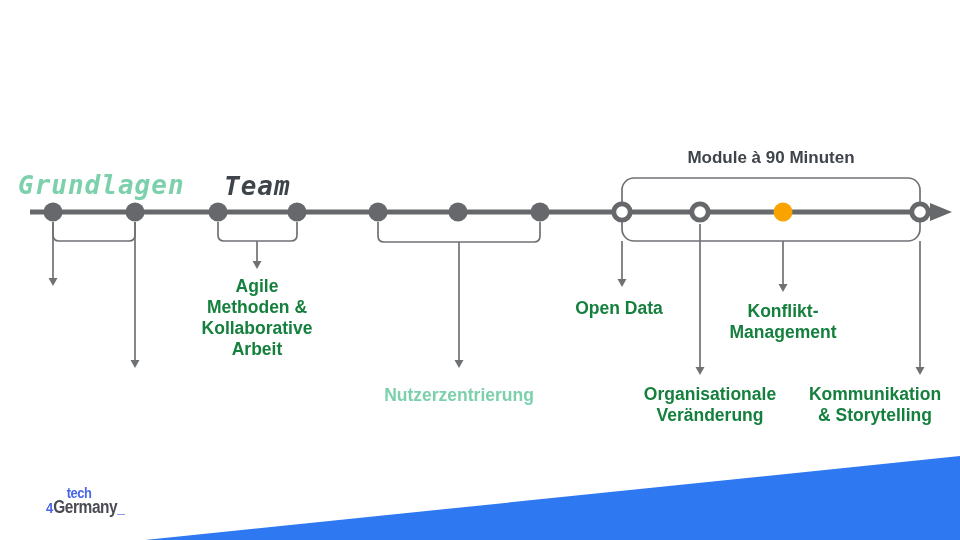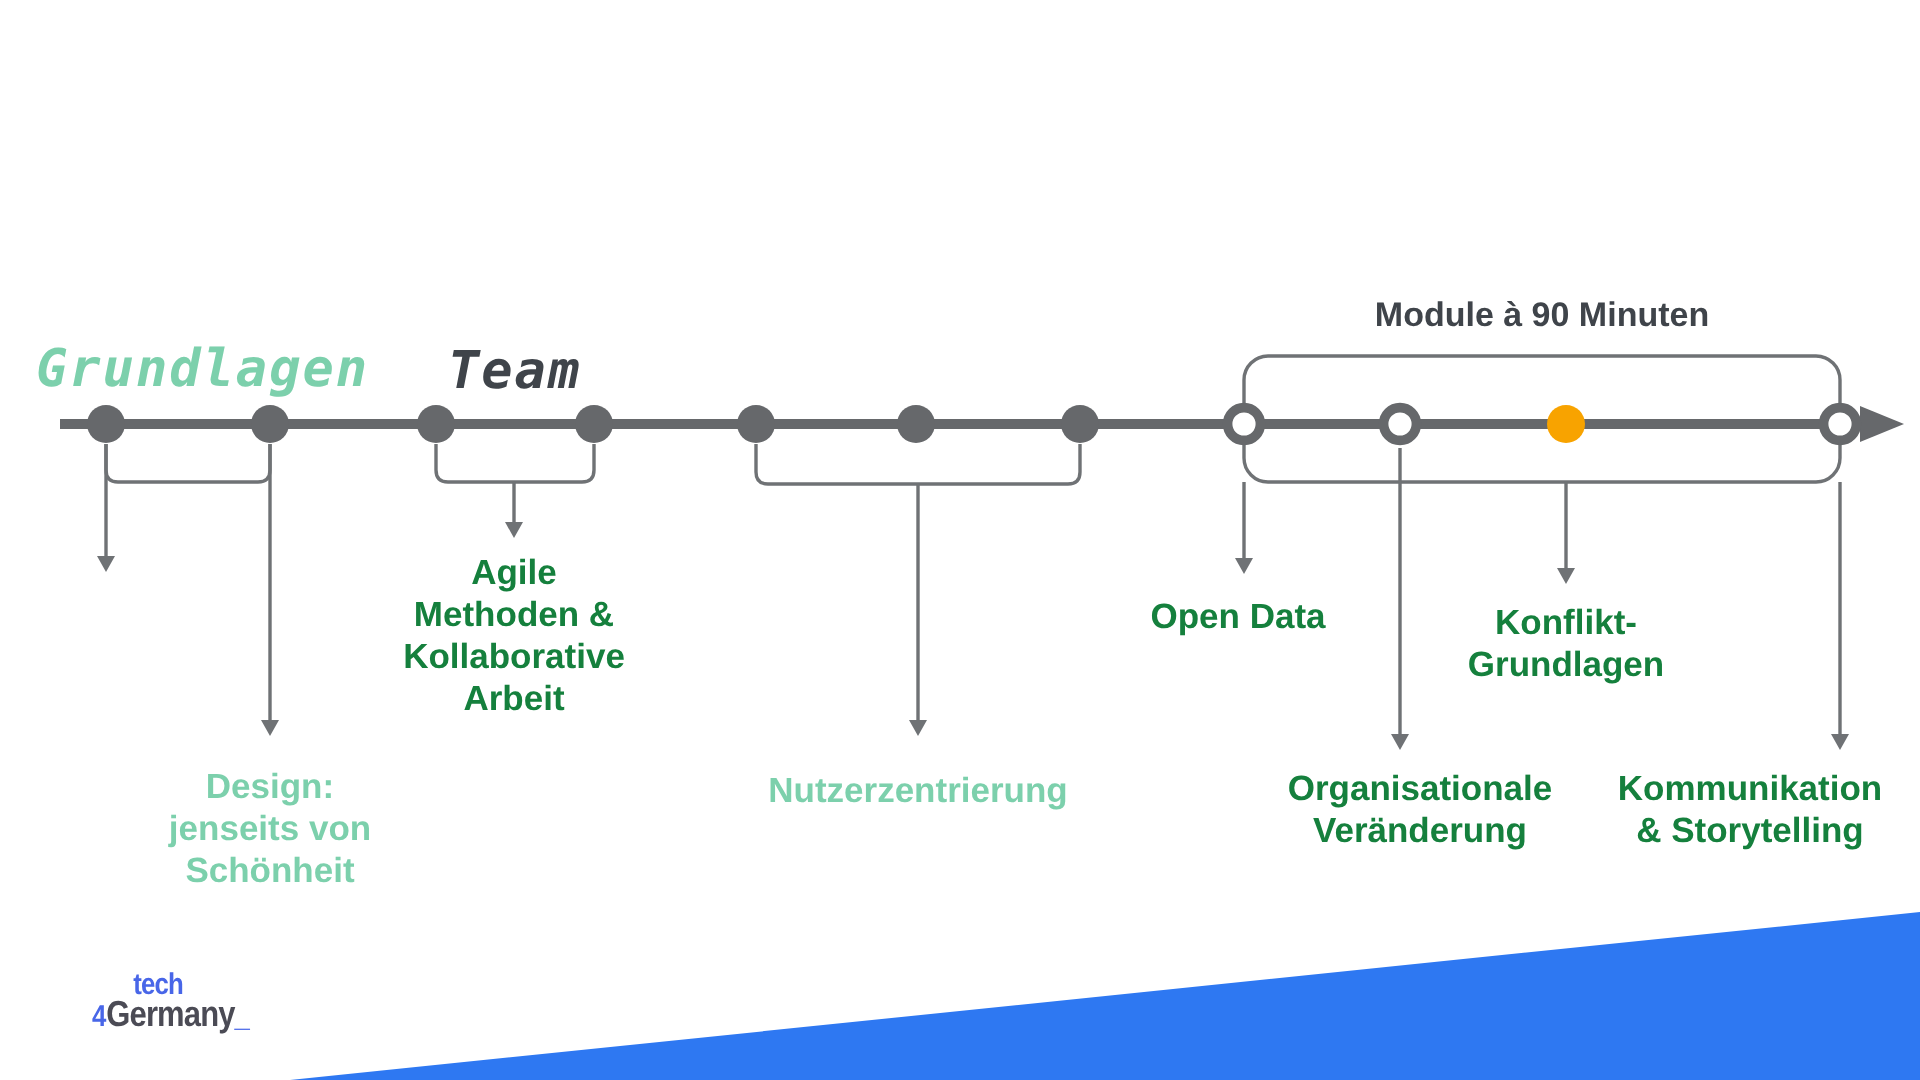--- a/index.html
+++ b/index.html
@@ -96,31 +96,28 @@
         <circle cx="378" cy="212" r="9.5" fill="#66686B"></circle>
         <circle cx="458" cy="212" r="9.5" fill="#66686B"></circle>
         <circle cx="540" cy="212" r="9.5" fill="#66686B"></circle>
         <circle cx="622" cy="212" r="8.2" fill="#ffffff" stroke="#66686B" stroke-width="4.8"></circle>
         <circle cx="700" cy="212" r="8.2" fill="#ffffff" stroke="#66686B" stroke-width="4.8"></circle>
         <circle cx="783" cy="212" r="9.5" fill="#F8A300"></circle>
         <circle cx="920" cy="212" r="8.2" fill="#ffffff" stroke="#66686B" stroke-width="4.8"></circle>
       </g>
   </svg>
 
-  <div class="topic teal" style="left:55px;top:383px;width:160px;">Design:
-jenseits von
-Schönheit</div>
   <div class="topic dark" style="left:172px;top:276px;width:170px;">Agile
 Methoden &amp;
 Kollaborative
 Arbeit</div>
   <div class="topic teal" style="left:349px;top:385px;width:220px;">Nutzerzentrierung</div>
   <div class="topic dark" style="left:549px;top:298px;width:140px;">Open Data</div>
   <div class="topic dark" style="left:703px;top:301px;width:160px;">Konflikt-
-Grundlagen</div>
+Management</div>
   <div class="topic dark" style="left:615px;top:384px;width:190px;">Organisationale
 Veränderung</div>
   <div class="topic dark" style="left:782px;top:384px;width:186px;">Kommunikation
 &amp; Storytelling</div>
 
   <div class="logo">
     <div class="logo-inner">
       <div class="logo-tech">tech</div>
       <div class="logo-line2"><span class="logo-4">4</span><span class="logo-name">Germany</span><span class="logo-underscore">_</span></div>
     </div>

